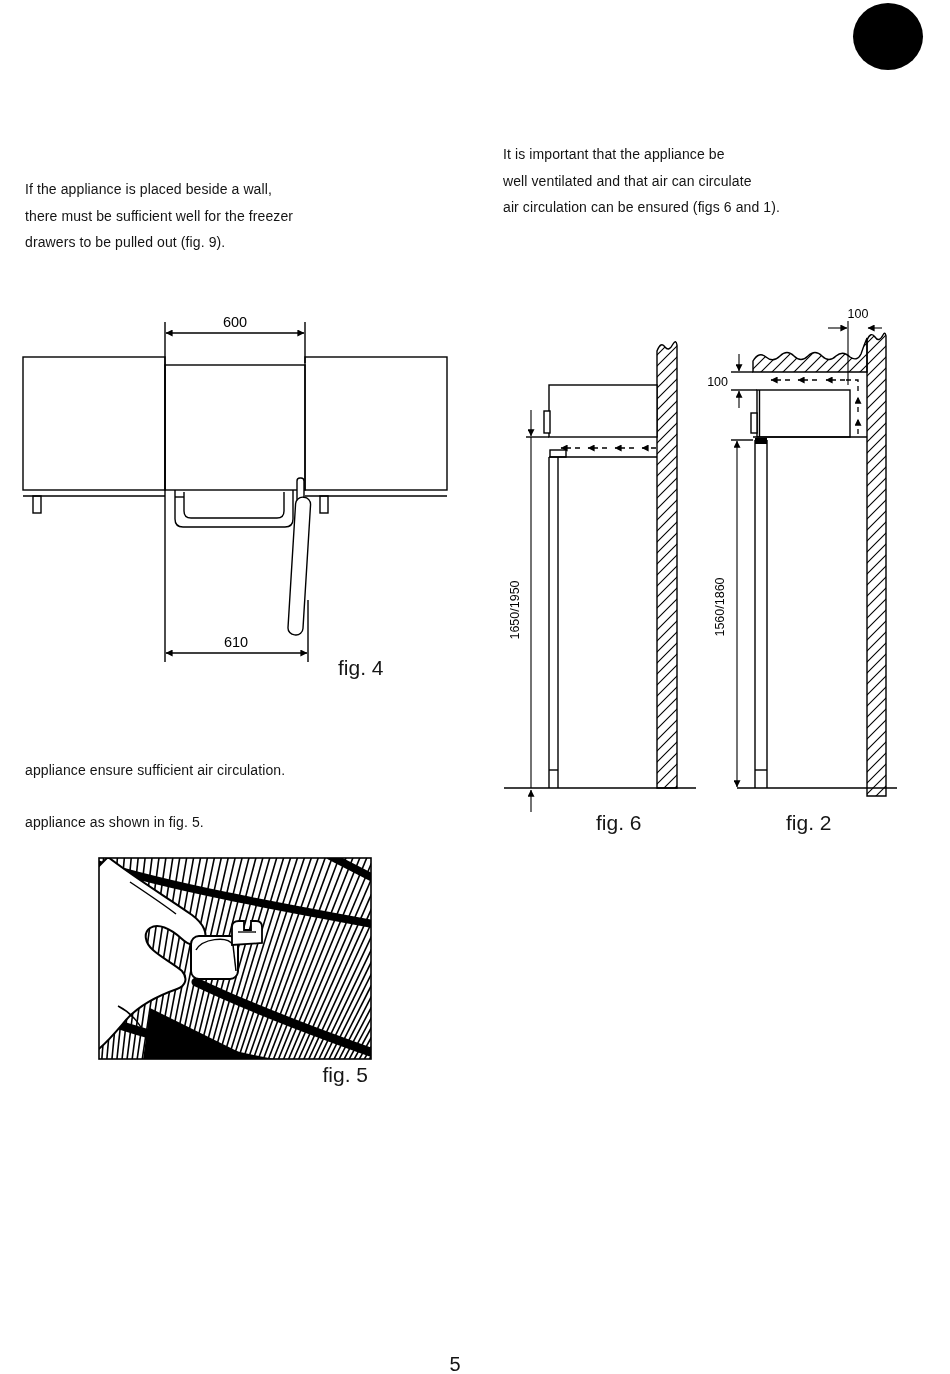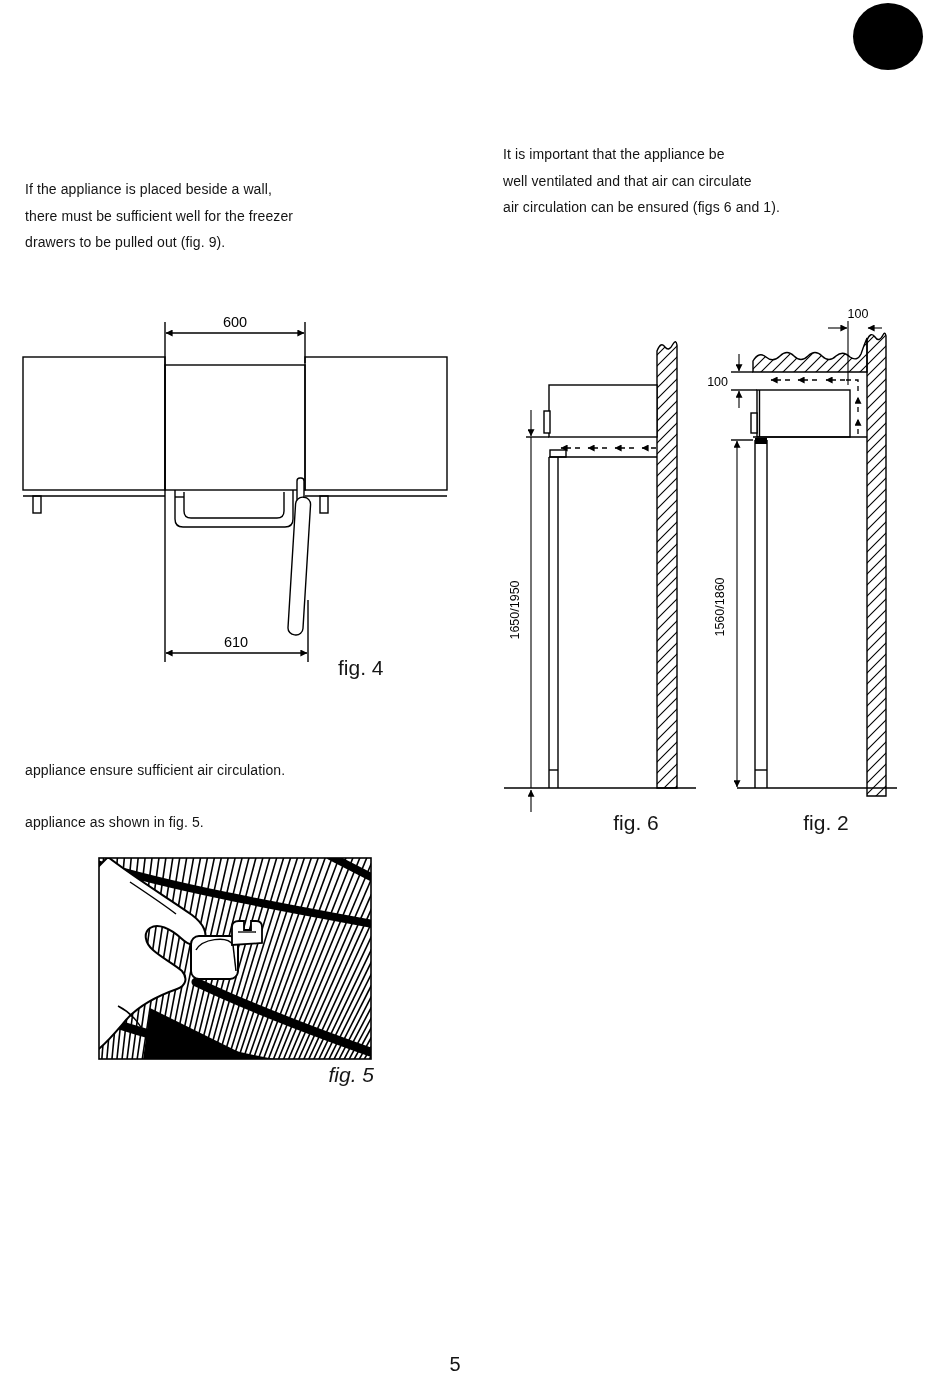--- a/index.html
+++ b/index.html
@@ -3,21 +3,21 @@
 <meta charset="utf-8">
 <style>
   html,body{margin:0;padding:0;background:#e8e8e8;}
   #page{
     position:relative;width:950px;height:1374px;margin:0 auto;
     background:#ffffff;overflow:hidden;
     font-family:"Liberation Sans",sans-serif;color:#141414;
   }
   .para{position:absolute;font-size:14px;line-height:26.5px;letter-spacing:0.1px;}
   .caption{position:absolute;font-size:21px;color:#161616;}
-  .caption.center{text-align:center;}
+  .caption.center{text-align:left;}
   .caption.right{text-align:right;}
   #corner-dot{position:absolute;left:853px;top:3px;width:70px;height:67px;border-radius:50%;background:#000;}
   #page-num{position:absolute;left:440px;top:1353px;width:30px;text-align:center;font-size:20px;}
   svg#art{position:absolute;left:0;top:0;}
   svg#art .ln{stroke:#000;fill:none;stroke-width:1.4;}
   svg#art .thin{stroke:#000;fill:none;stroke-width:1.1;}
   svg#art .wh{fill:#fff;stroke:#000;stroke-width:1.4;}
   svg#art .dash{stroke:#000;fill:none;stroke-width:1.3;stroke-dasharray:5 4;}
   svg#art text{font-family:"Liberation Sans",sans-serif;fill:#000;}
   svg#art .dimtxt{font-size:14.5px;}
@@ -241,16 +241,16 @@
           <line x1="238" y1="932" x2="256" y2="932" stroke="#000" stroke-width="1.3"></line>
         </g>
       </g>
       <rect x="99" y="858" width="272" height="201" fill="none" stroke="#000" stroke-width="1.6"></rect>
     </g>
   </svg>
 
   <div class="caption" style="left:338px;top:634px;margin-top:22px;">fig. 4</div>
   <div class="caption center" style="left:596px;top:811px;width:80px;">fig. 6</div>
   <div class="caption center" style="left:786px;top:811px;width:80px;">fig. 2</div>
-  <div class="caption right" style="left:264px;top:1063px;width:110px;font-style:italic;">fig. 5</div>
+  <div class="caption right" style="left:258px;top:1063px;width:110px;">fig. 5</div>
 
   <div id="page-num">5</div>
 </div>
 
 </body></html>

